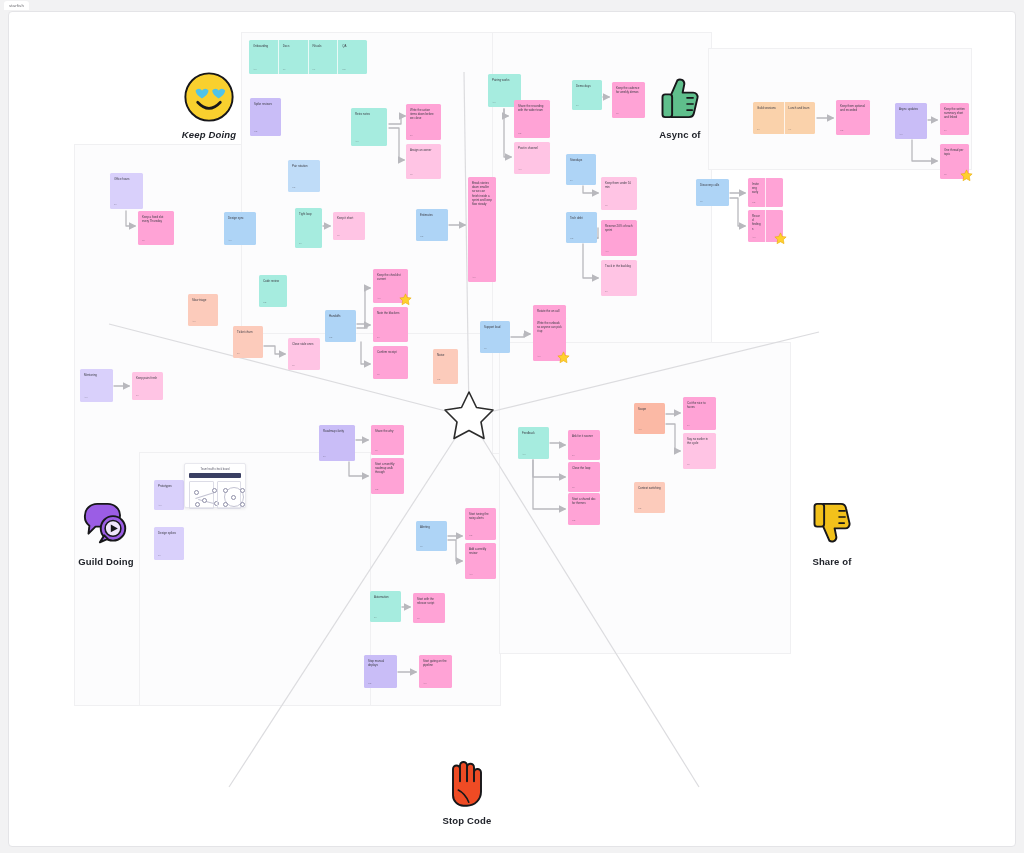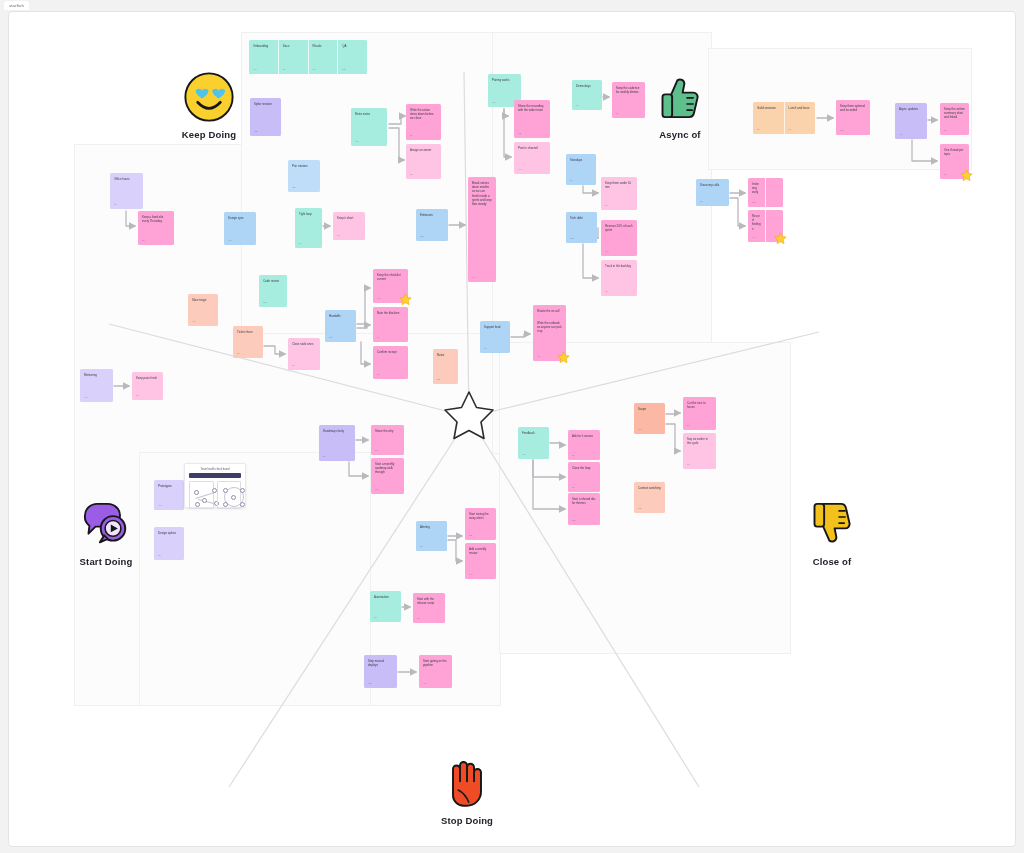--- a/index.html
+++ b/index.html
@@ -485,21 +485,21 @@
           <span class="bc-dot" style="left:22px;top:20px;"></span>
         </div>
       </div>
     </div>
 
     <svg class="centerstar" viewBox="0 0 56 56">
       <path d="M28 5 L35.5 20.5 L52 23 L40 35 L43 51.5 L28 43.5 L13 51.5 L16 35 L4 23 L20.5 20.5 Z" fill="#ffffff" stroke="#2b2b2b" stroke-width="1.6" stroke-linejoin="round"></path>
     </svg>
 
     <div id="cats">
-        <div class="cat" style="left: 140px; top: 57px;">
+        <div class="cat" style="left: 140px; top: 57px; font-style: italic;">
           <span class="emoji"><svg viewBox="0 0 64 64">
               <circle cx="32" cy="32" r="27" fill="#f9d02e" stroke="#17171a" stroke-width="2.2" stroke-linejoin="round" stroke-linecap="round"></circle>
               <path d="M18 24 a5.5 5.5 0 0 1 9 0 a5.5 5.5 0 0 1 9 0 c0 6 -9 11 -9 11 s-9 -5 -9 -11 z" fill="#4fc3e8" transform="translate(-3,0) scale(0.82) translate(6,6)"></path>
               <path d="M18 24 a5.5 5.5 0 0 1 9 0 a5.5 5.5 0 0 1 9 0 c0 6 -9 11 -9 11 s-9 -5 -9 -11 z" fill="#4fc3e8" transform="translate(16,0) scale(0.82) translate(6,6)"></path>
               <path d="M19 38 q13 14 26 0" fill="none" stroke="#17171a" stroke-width="3" stroke-linecap="round"></path>
             </svg></span>
           <span class="lbl">Keep Doing</span>
         </div>
         <div class="cat" style="left: 611px; top: 57px;">
           <span class="emoji"><svg viewBox="0 0 64 64">
@@ -508,35 +508,35 @@
               <path d="M40 33 h7 M40 40 h7 M40 47 h6" stroke="#17171a" stroke-width="1.8" fill="none" stroke-linecap="round"></path>
             </svg></span>
           <span class="lbl">Async of</span>
         </div>
         <div class="cat" style="left: 763px; top: 484px;">
           <span class="emoji"><svg viewBox="0 0 64 64">
               <path d="M22 35 l7 16 a5 5 0 0 0 8 -4 l-2 -10 h12 a5 5 0 0 0 5 -6 l-4 -17 a6 6 0 0 0 -6 -5 H22 z" fill="#f2c11b" stroke="#17171a" stroke-width="2.2" stroke-linejoin="round" stroke-linecap="round"></path>
               <rect x="12" y="9" width="11" height="26" rx="3" fill="#f2c11b" stroke="#17171a" stroke-width="2.2" stroke-linejoin="round" stroke-linecap="round"></rect>
               <path d="M40 17 h7 M40 24 h7 M40 31 h6" stroke="#17171a" stroke-width="1.8" fill="none" stroke-linecap="round"></path>
             </svg></span>
-          <span class="lbl">Close of</span>
+          <span class="lbl">Share of</span>
         </div>
         <div class="cat" style="left: 37px; top: 484px;">
           <span class="emoji"><svg viewBox="0 0 64 64">
               <path d="M8 22 a14 13 0 0 1 14 -13 h12 a14 13 0 0 1 0 26 H20 l-8 8 l1 -9 a13 13 0 0 1 -5 -12 z" fill="#9b5de5" stroke="#17171a" stroke-width="2.2" stroke-linejoin="round" stroke-linecap="round"></path>
               <circle cx="40" cy="37" r="14" fill="#9b5de5" stroke="#17171a" stroke-width="2.2" stroke-linejoin="round" stroke-linecap="round"></circle>
               <path d="M30 45 l-5 8 l9 -4 z" fill="#9b5de5" stroke="#17171a" stroke-width="2.2" stroke-linejoin="round" stroke-linecap="round"></path>
               <circle cx="40" cy="37" r="9" fill="#efe6fb" stroke="#17171a" stroke-width="1.8"></circle>
               <path d="M37.5 32.5 l8 4.5 l-8 4.5 z" fill="#17171a"></path>
             </svg></span>
-          <span class="lbl">Start Doing</span>
+          <span class="lbl">Guild Doing</span>
         </div>
         <div class="cat" style="left: 398px; top: 743px;">
           <span class="emoji"><svg viewBox="0 0 64 64">
               <path d="M16 34 V16 a4 4 0 0 1 8 0 v14 V12 a4 4 0 0 1 8 0 v18 V14 a4 4 0 0 1 8 0 v16 V20 a4 4 0 0 1 8 0 v22 a16 16 0 0 1 -16 16 h-4 a12 12 0 0 1 -12 -12 z" fill="#ef4b24" stroke="#17171a" stroke-width="2.2" stroke-linejoin="round" stroke-linecap="round"></path>
               <path d="M22 40 q8 4 12 14" fill="none" stroke="#17171a" stroke-width="1.8" stroke-linecap="round"></path>
             </svg></span>
-          <span class="lbl">Stop Doing</span>
+          <span class="lbl">Stop Code</span>
         </div>
       </div>
 
   </div>
 </div>
 
 </body></html>

